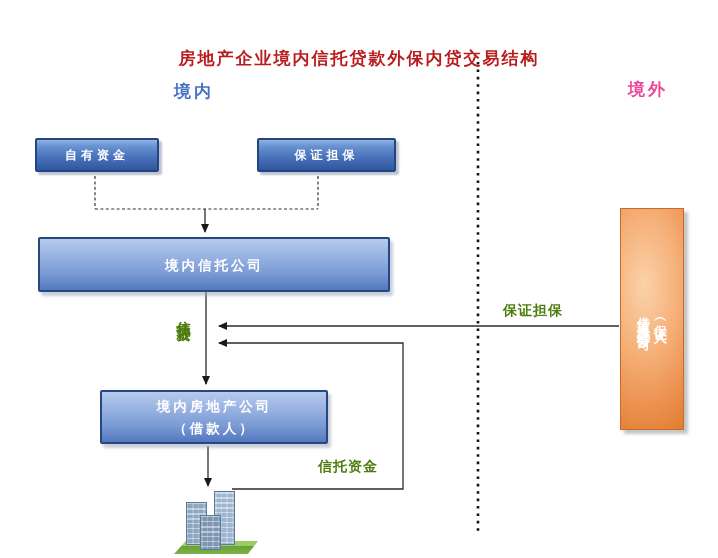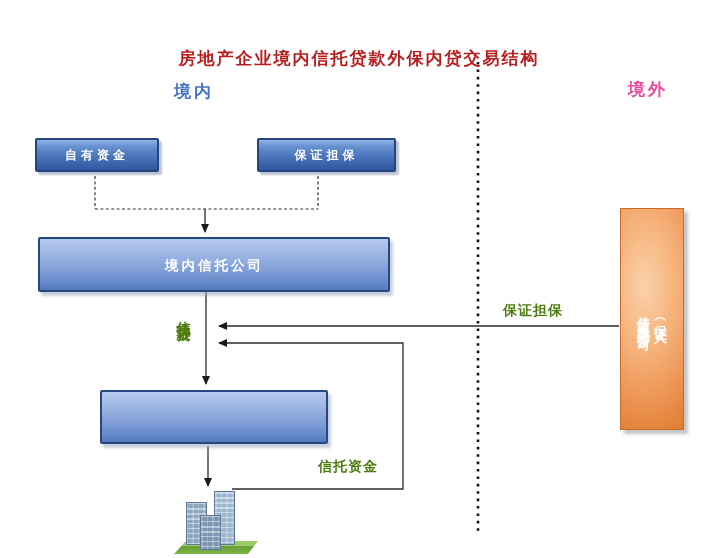--- a/index.html
+++ b/index.html
@@ -177,20 +177,22 @@
 
   <div class="node node-blue-small box-trust-funds">
     <span>保证担保</span>
   </div>
 
   <div class="node node-blue-large box-trust-co">
     <span>境内信托公司</span>
   </div>
 
   <div class="node node-blue-large box-realestate">
+    <span>境内房地产公司</span>
+    <span>（借款人）</span>
   </div>
 
   <div class="box-guarantor">
     <span class="vcol">借款人境外母公司</span>
     <span class="vcol">（保证人）</span>
   </div>
 
   <div class="flow-label label-trust-loan">信托贷款</div>
   <div class="flow-label label-guarantee">保证担保</div>
   <div class="flow-label label-mortgage">信托资金</div>

